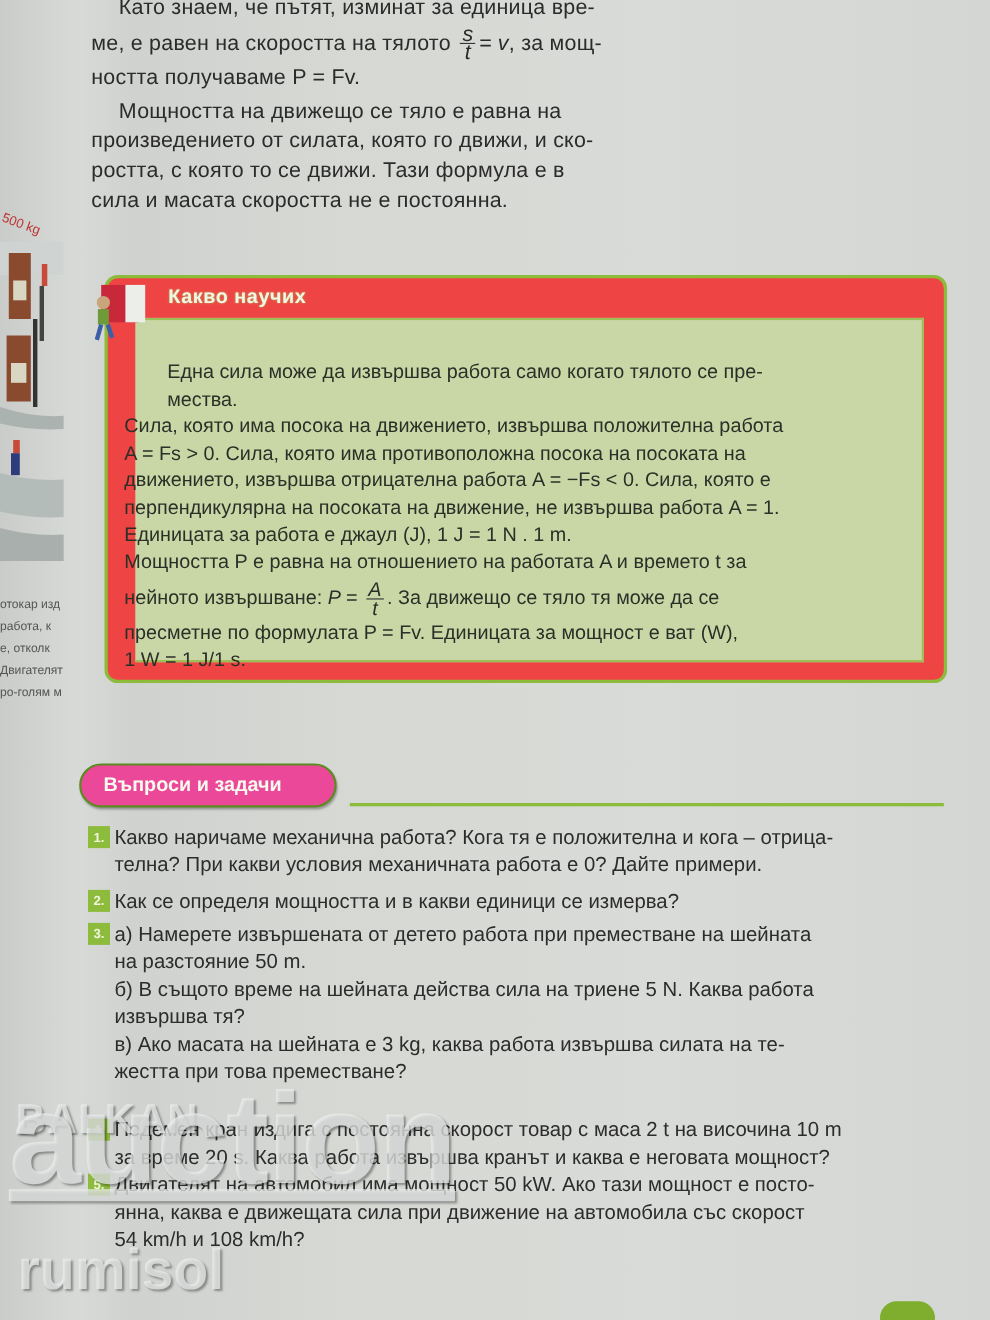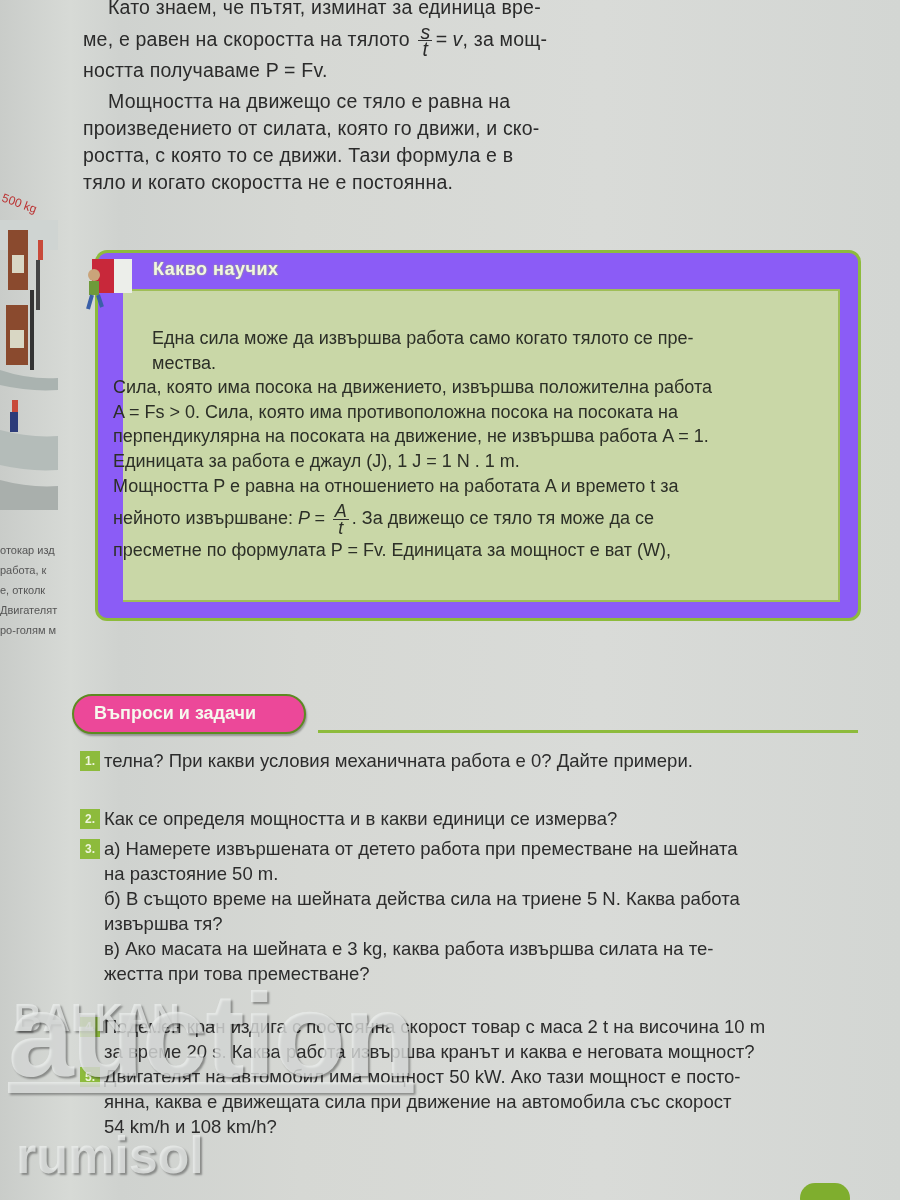--- a/index.html
+++ b/index.html
@@ -18,21 +18,21 @@
   i { font-style: italic; }
 
   
   .side-fig { left: 0; top: 180px; width: 58px; height: 330px; }
   .side-caption { left: 0; top: 540px; width: 60px; font-size: 11px; line-height: 20px; color: #555; overflow: hidden; white-space: nowrap; }
 
   
   .summary {
     left: 95px; top: 250px; width: 760px; height: 365px;
     border: 3px solid #8dbb3c; border-radius: 12px;
-    background: #8b5cf6;
+    background: #ef4444;
   }
   .summary-title {
     position: absolute; left: 55px; top: 6px; font-size: 18px; font-weight: bold;
     color: #f1f6e2; letter-spacing: 0.5px;
     text-shadow: 0 0 2px #a8c266;
   }
   .summary-inner {
     position: absolute; left: 25px; top: 36px; right: 18px; bottom: 16px;
     background: #c9d7a7; border-top: 2px solid #9fbe57; border-right: 2px solid #9fbe57; border-bottom: 2px solid #9fbe57;
   }
@@ -72,21 +72,21 @@
     <span>ме, е равен на скоростта на тялото</span>
     <span class="frac">
       <span class="num">s</span>
       <span>t</span>
     </span><i>= v</i><span>, за мощ-</span>
   </p>
   <p><span>ността получаваме P = Fv.</span></p>
   <p style="margin-top:4px;"><span class="line" style="padding-left:25px;">Мощността на движещо се тяло е равна на</span></p>
   <p><span class="line">произведението от силата, която го движи, и ско-</span></p>
   <p><span class="line">ростта, с която то се движи. Тази формула е в</span></p>
-  <p><span class="line">тяло и когато скоростта не е постоянна.</span></p>
+  <p><span class="line">сила и масата скоростта не е постоянна.</span></p>
 </div>
 
 <div class="abs side-fig">
   <svg width="58" height="330" viewBox="0 0 58 330">
     <text x="2" y="24" font-size="12" fill="#b33" transform="rotate(20 10 20)" font-family="Liberation Sans, sans-serif">500 kg</text>
     <rect x="0" y="40" width="58" height="30" fill="#cfd4d2"></rect>
     <rect x="8" y="50" width="20" height="60" fill="#8a4a2e"></rect>
     <rect x="12" y="75" width="12" height="18" fill="#d9d7c4"></rect>
     <rect x="36" y="80" width="4" height="50" fill="#444"></rect>
     <rect x="38" y="60" width="5" height="20" fill="#c84a3a"></rect>
@@ -109,51 +109,54 @@
 </div>
 
 <div class="abs summary">
   <div class="summary-title">Какво научих</div>
   <div class="summary-inner"></div>
   <div class="summary-text" style="left:15px; top:46px;">
     <div class="row" style="padding-left:39px;margin-top:27px;">Една сила може да извършва работа само когато тялото се пре-</div>
     <div class="row" style="padding-left:39px;">мества.</div>
     <div class="row">Сила, която има посока на движението, извършва положителна работа</div>
     <div class="row">A = Fs &gt; 0. Сила, която има противоположна посока на посоката на</div>
+    <div class="row">движението, извършва отрицателна работа A = −Fs &lt; 0. Сила, която е</div>
     <div class="row">перпендикулярна на посоката на движение, не извършва работа A = 1.</div>
     <div class="row">Единицата за работа е джаул (J), 1 J = 1 N . 1 m.</div>
     <div class="row">Мощността P е равна на отношението на работата A и времето t за</div>
     <div class="row" style="height:40px; line-height:40px;">
       <span>нейното извършване:</span>
       <i>P =</i>
       <span class="frac">
         <span class="num">A</span>
         <span>t</span>
       </span><span>. За движещо се тяло тя може да се</span>
     </div>
     <div class="row">пресметне по формулата P = Fv. Единицата за мощност е ват (W),</div>
+    <div class="row">1 W = 1 J/1 s.</div>
   </div>
 </div>
 <div class="abs book-icon">
   <svg width="50" height="62" viewBox="0 0 50 62">
     <rect x="6" y="4" width="34" height="34" fill="#c8283a"></rect>
     <rect x="28" y="4" width="18" height="34" fill="#eceeea"></rect>
     <circle cx="8" cy="20" r="6" fill="#caa47a"></circle>
     <rect x="3" y="26" width="10" height="14" fill="#6f9a3a"></rect>
     <path d="M6 40 L2 54 M12 40 L16 52" stroke="#3a5fa8" stroke-width="4"></path>
   </svg>
 </div>
 
 <div class="abs q-header">
   <span>Въпроси и задачи</span>
 </div>
 <div class="abs q-rule"></div>
 
 <div class="abs q" style="left:80px; top:748px; width:780px;">
   <div class="num-badge" style="left:0; top:3px;">1.</div>
+  <div class="row" style="padding-left:24px;">Какво наричаме механична работа? Кога тя е положителна и кога – отрица-</div>
   <div class="row" style="padding-left:24px;">телна? При какви условия механичната работа е 0? Дайте примери.</div>
 </div>
 <div class="abs q" style="left:80px; top:806px; width:780px;">
   <div class="num-badge" style="left:0; top:3px;">2.</div>
   <div class="row" style="padding-left:24px;">Как се определя мощността и в какви единици се измерва?</div>
 </div>
 <div class="abs q" style="left:80px; top:836px; width:780px;">
   <div class="num-badge" style="left:0; top:3px;">3.</div>
   <div class="row" style="padding-left:24px;">а) Намерете извършената от детето работа при преместване на шейната</div>
   <div class="row" style="padding-left:24px;">на разстояние 50 m.</div>

